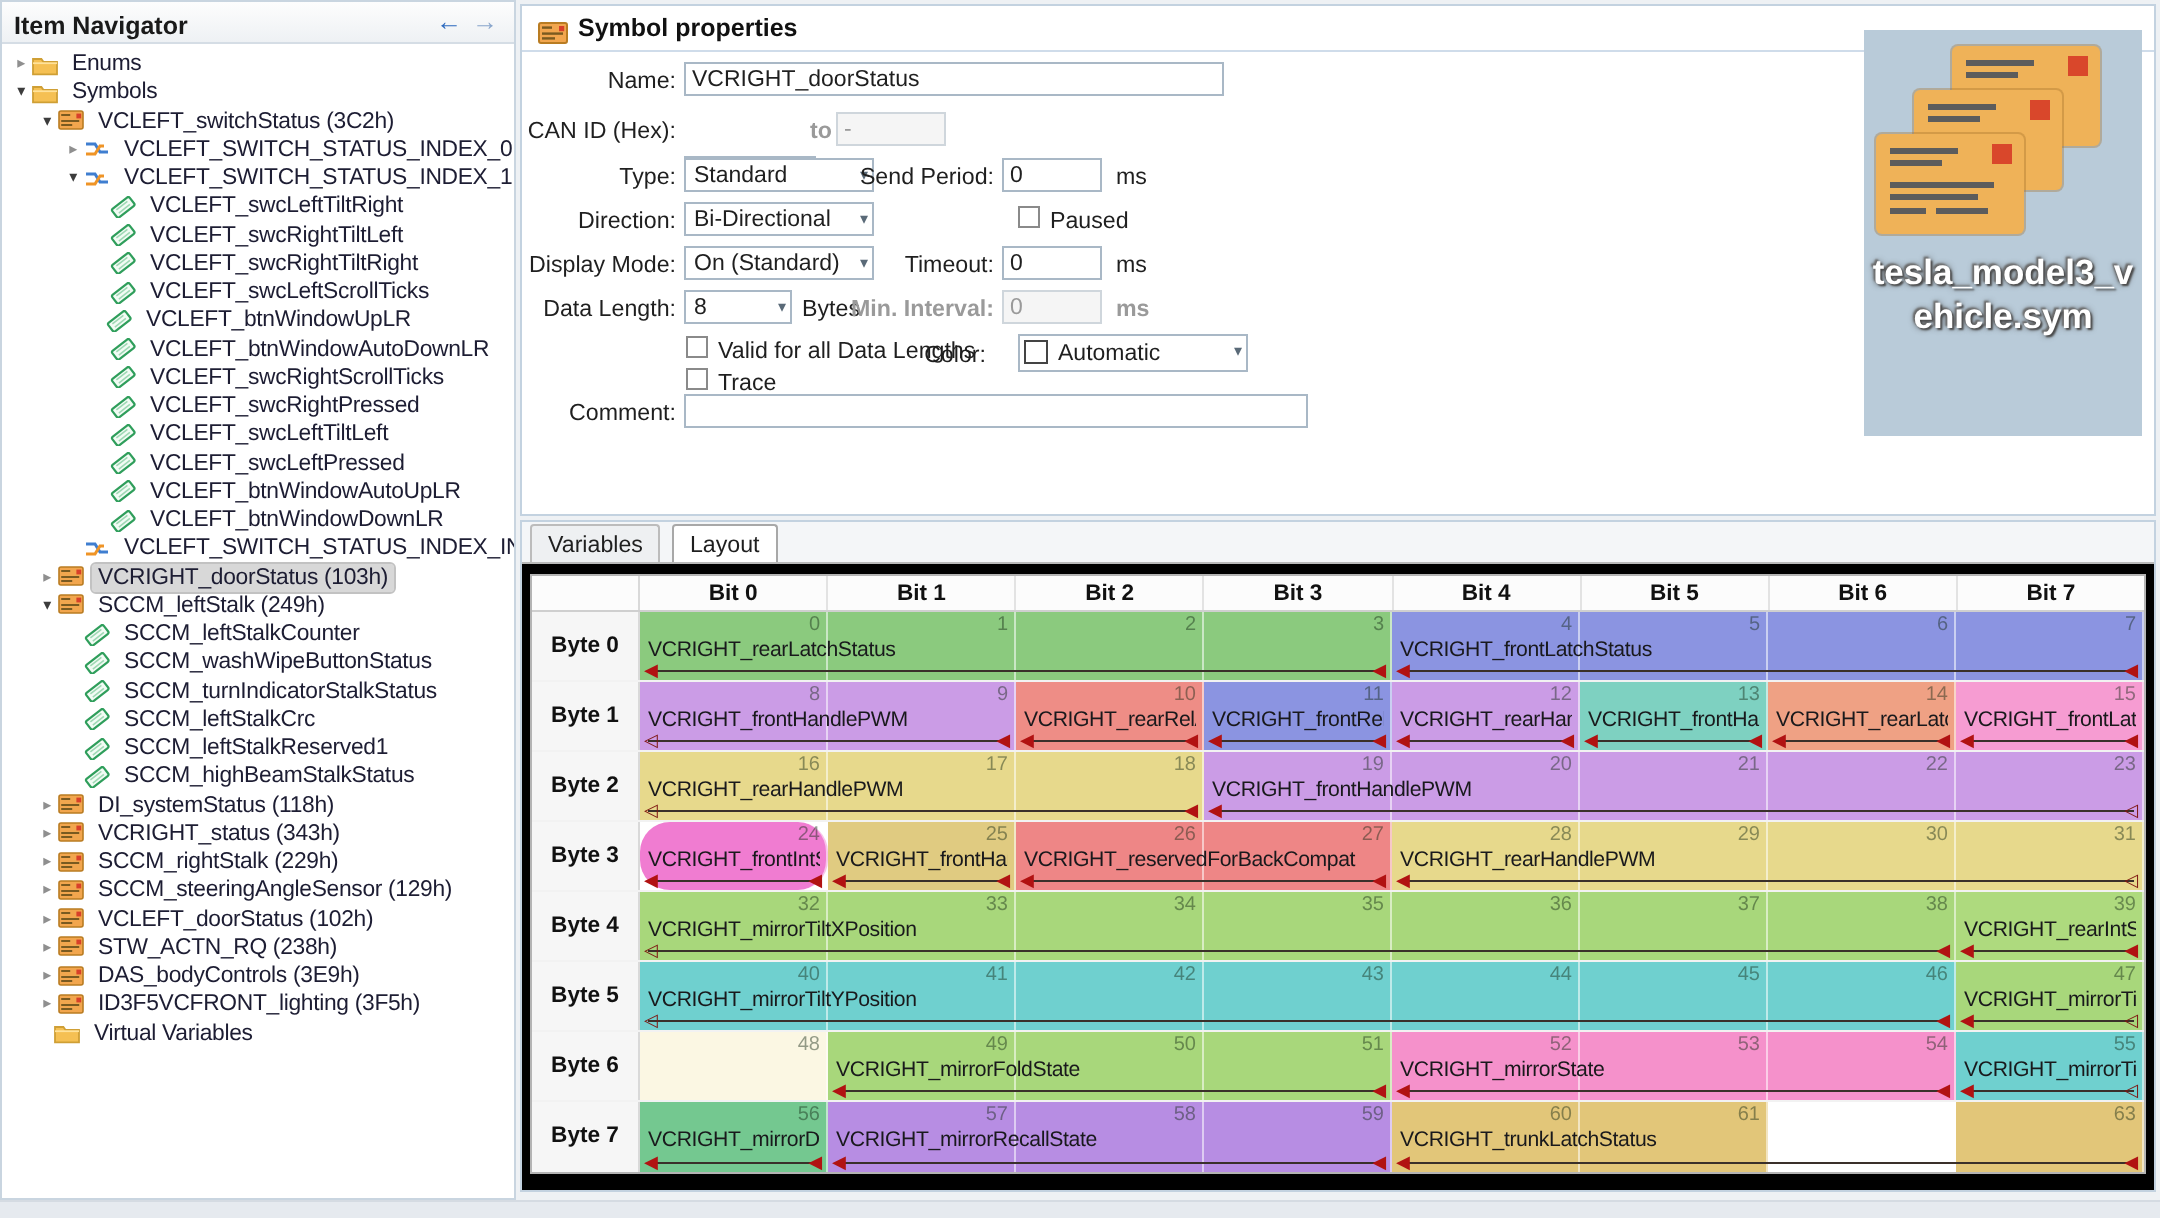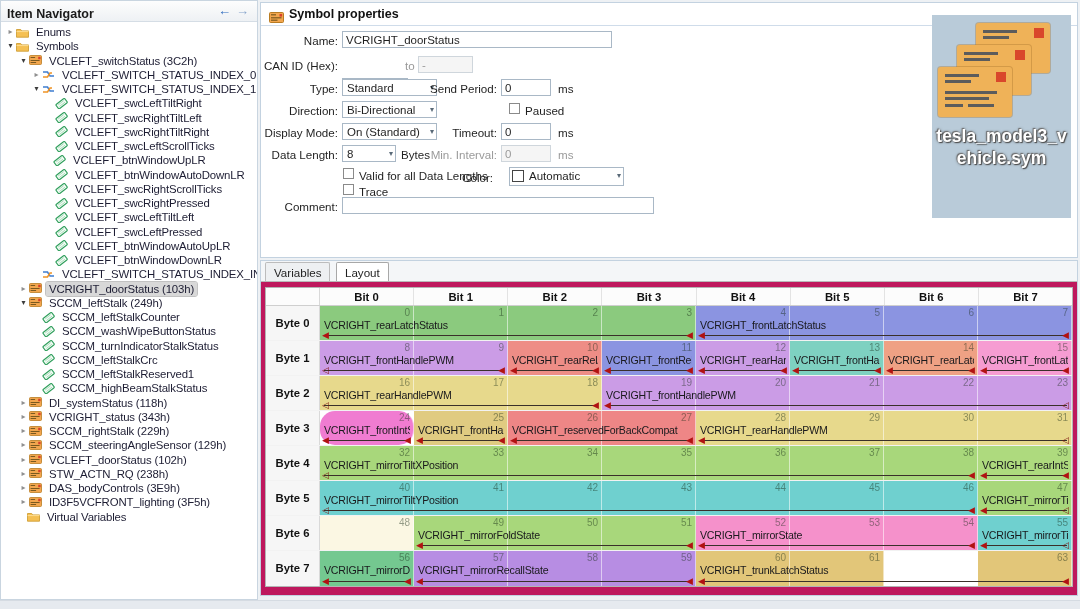--- a/index.html
+++ b/index.html
@@ -22,40 +22,40 @@
   .tlabel{padding:0 3px;border-radius:2px;}
   .tlabel.tsel{background:#d8d8d8;outline:1px solid #c2c2c2;}
 
   
   #props-panel{position:absolute;left:260px;top:2px;width:818px;height:256px;background:#fff;border:1px solid #c3d2e0;}
   #props-header{position:relative;height:23px;border-bottom:1px solid #cfdcea;}
   #props-title{position:absolute;left:28px;top:4px;font-size:12.5px;font-weight:bold;color:#111;}
   #props-icon{position:absolute;left:8px;top:6px;}
   .plab{position:absolute;width:77px;left:0;text-align:right;font-size:11.6px;color:#1f1f1f;}
   .plab2{position:absolute;text-align:right;font-size:11.6px;color:#1f1f1f;}
-  .glab{color:#9a9a9a !important;}
+  .glab{color:#9a9a9a !important;font-weight:bold;}
   .pin{position:absolute;height:17px;border:1px solid #a9b8c6;background:#fff;font-family:"Liberation Sans",sans-serif;font-size:11.5px;color:#1f1f1f;padding:0 3px;}
   .pin.dis{background:#f5f5f5;color:#9a9a9a;border-color:#cfd6dc;}
   .dd{position:absolute;height:17px;border:1px solid #a9b8c6;background:#fff;font-size:11.5px;color:#1f1f1f;padding:2px 14px 0 4px;}
   .ddchev{position:absolute;right:2px;top:3px;font-size:8px;color:#5a6a78;}
   .cb{position:absolute;width:11px;height:11px;border:1px solid #8a8a8a;background:#fff;}
   .cblab{position:absolute;font-size:11.6px;color:#1f1f1f;}
   .unit{position:absolute;font-size:11.6px;color:#1f1f1f;}
   #color-combo{position:absolute;height:19px;border:1px solid #a9b8c6;background:#fff;font-size:11.5px;color:#1f1f1f;padding:2px 14px 0 2px;}
   #color-swatch{display:inline-block;width:12px;height:12px;border:1px solid #444;background:#fff;vertical-align:-2px;margin-right:5px;}
 
   
   #file-icon{position:absolute;right:6px;top:12px;width:139px;height:203px;background:#b9cbd9;}
   .env{position:absolute;width:74px;height:50px;background:#efb258;border-radius:3px;box-shadow:0 0 0 1px rgba(160,110,40,.35);}
   .env .stamp{position:absolute;right:6px;top:5px;width:10px;height:10px;background:#d9472b;}
   .env .l{position:absolute;left:7px;height:3px;background:#5c5c5c;}
   #file-label{position:absolute;left:0;top:110px;width:100%;text-align:center;font-size:17.5px;font-weight:bold;color:#fff;line-height:22px;word-break:break-all;padding:0 3px;text-shadow:1px 1px 1px #4a4a4a,-1px -1px 1px #6a6a6a,0 0 3px #555;}
 
   
-  #layout-panel{position:absolute;left:260px;top:260px;width:818px;height:336px;background:#be185d;border:1px solid #c3d2e0;}
+  #layout-panel{position:absolute;left:260px;top:260px;width:818px;height:336px;background:#000000;border:1px solid #c3d2e0;}
   #tabbar{position:relative;height:21px;background:#f4f6f8;border-bottom:1px solid #b9b9b9;padding-left:4px;}
   .tab{display:inline-block;font-size:11.6px;color:#1f1f1f;padding:3px 8px 2px 8px;border:1px solid #bcbcbc;border-bottom:none;background:#eef0f2;position:relative;top:1px;margin-right:1px;border-radius:2px 2px 0 0;}
   .tab.active{background:#fff;height:19px;z-index:2;border-color:#a8a8a8;}
   #grid{position:absolute;left:4px;top:26px;width:808px;border:1px solid #b4b4b4;background:#fff;}
   #grid-head{display:flex;height:18px;background:#fcfcfc;border-bottom:1px solid #cfcfcf;}
   .gh-corner{width:54px;border-right:1px solid #d9d9d9;}
   .gh-cell{flex:1;text-align:center;font-size:11.3px;font-weight:bold;color:#111;line-height:18px;border-right:1px solid #e3e3e3;}
   .gh-cell:last-child{border-right:none;}
   .grow{display:flex;height:35px;border-bottom:1px solid #f2f2f2;}
   .grow:last-child{border-bottom:none;}

